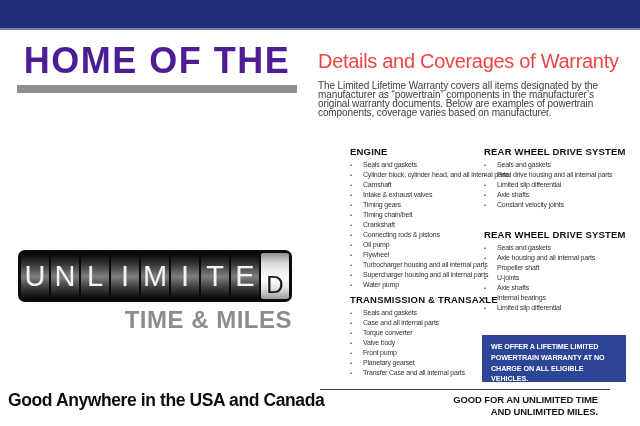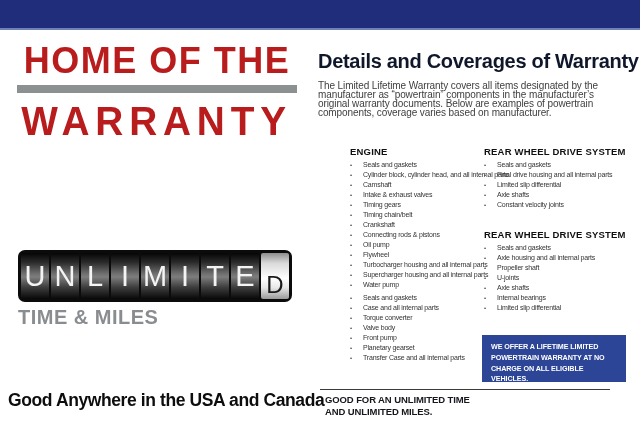--- a/index.html
+++ b/index.html
@@ -13,21 +13,21 @@
   }
   
   .topbar {
     position: absolute; left: 0; top: 0; width: 640px; height: 30px;
     background: #202d7b;
     border-bottom: 2px solid #7280b8;
   }
   
   .left-title {
     position: absolute; left: 11px; top: 42px; width: 292px;
-    text-align: center; color: #b91c1c; font-weight: bold;
+    text-align: center; color: #4c1d95; font-weight: bold;
   }
   .lt-line1 { font-size: 36px; line-height: 38px; letter-spacing: 1.5px; white-space: nowrap; }
   .lt-line2 { font-size: 62px; line-height: 58px; white-space: nowrap;
               display: inline-block; transform: scaleX(0.82); transform-origin: center; }
   .lt-bar   { height: 8px; width: 280px; margin: 5px auto 7px auto; background: #8c9091; }
   .lt-line3 { font-size: 40px; line-height: 42px; letter-spacing: 6px; white-space: nowrap;
               display: inline-block; transform: scaleX(0.97); transform-origin: center; }
   
   .odometer {
     position: absolute; left: 18px; top: 250px; width: 274px; height: 52px;
@@ -40,32 +40,32 @@
     color: #f4f4f4; font-size: 29px; line-height: 1;
     display: flex; align-items: center; justify-content: center;
   }
   .odo-cell.light {
     background: linear-gradient(180deg,#8d8d8d 0%,#d9d9d9 22%,#ffffff 55%,#e8e8e8 75%,#9b9b9b 100%);
     color: #1a1a1a; font-size: 24px;
     align-items: flex-end; padding-bottom: 2px;
   }
   .time-miles {
     position: absolute; left: 18px; top: 306px; width: 274px;
-    text-align: left; color: #8a8d90; font-weight: bold;
-    font-size: 20px; letter-spacing: 0.5px; white-space: nowrap;
+    text-align: right; color: #8a8d90; font-weight: bold;
+    font-size: 24px; letter-spacing: 0.5px; white-space: nowrap;
   }
   .left-footer {
     position: absolute; left: 8px; top: 390px; width: 296px;
     text-align: center; color: #0d0d0d; font-weight: bold;
     font-size: 17.5px; letter-spacing: -0.4px; white-space: nowrap;
   }
   
   .r-heading {
     position: absolute; left: 318px; top: 50px; width: 312px;
-    color: #0f172a; font-weight: bold; font-size: 20px; letter-spacing: -0.3px;
+    color: #ef4444; font-weight: normal; font-size: 20px; letter-spacing: -0.3px;
     white-space: nowrap;
   }
   .r-intro {
     position: absolute; left: 318px; top: 81px; width: 304px;
     color: #404040; font-size: 10px; line-height: 9px; letter-spacing: -0.1px;
   }
   .col-a { position: absolute; left: 318px; top: 146px; width: 163px; margin-left: 32px; }
   .col-b { position: absolute; left: 484px; top: 146px; width: 144px; }
   .list-section + .list-section { margin-top: 5px; }
   .col-b .list-section + .list-section { margin-top: 20px; }
@@ -78,34 +78,33 @@
   .li .bullet { width: 7px; flex: 0 0 7px; font-size: 6px; color: #444; }
   .li .li-gap { width: 6px; flex: 0 0 6px; }
   .offer-box {
     position: absolute; left: 482px; top: 335px; width: 144px; height: 47px;
     background: #2d4596; color: #ffffff;
     font-size: 7.2px; font-weight: bold; line-height: 10.8px; letter-spacing: -0.1px;
     padding: 7px 9px; white-space: pre-line;
   }
   .r-divider { position: absolute; left: 320px; top: 389px; width: 290px; height: 1px; background: #3a3a3a; }
   .r-footer {
-    position: absolute; left: 325px; top: 394px; width: 290px;
-    text-align: left; color: #15171c; font-weight: bold;
+    position: absolute; left: 308px; top: 394px; width: 290px;
+    text-align: right; color: #15171c; font-weight: bold;
     font-size: 9.5px; line-height: 11.5px; letter-spacing: -0.1px; white-space: pre-line;
   }
 </style>
 </head>
 <body>
 
 <div class="topbar"></div>
 
 <div class="left-title">
   <div class="lt-line1">HOME OF THE</div>
   <div class="lt-bar"></div>
-  <div><span class="lt-line3">WARRANTY</span></div>
 </div>
 
 <div class="odometer" id="odometer">
     <div class="odo-cell">U</div>
     <div class="odo-cell">N</div>
     <div class="odo-cell">L</div>
     <div class="odo-cell">I</div>
     <div class="odo-cell">M</div>
     <div class="odo-cell">I</div>
     <div class="odo-cell">T</div>
@@ -183,20 +182,21 @@
         <span class="li-gap"></span>
         <span>Supercharger housing and all internal parts</span>
       </div>
       <div class="li">
         <span class="bullet">•</span>
         <span class="li-gap"></span>
         <span>Water pump</span>
       </div>
     </div>
     <div class="list-section">
+      <h3>TRANSMISSION &amp; TRANSAXLE</h3>
       <div class="li">
         <span class="bullet">•</span>
         <span class="li-gap"></span>
         <span>Seals and gaskets</span>
       </div>
       <div class="li">
         <span class="bullet">•</span>
         <span class="li-gap"></span>
         <span>Case and all internal parts</span>
       </div>

